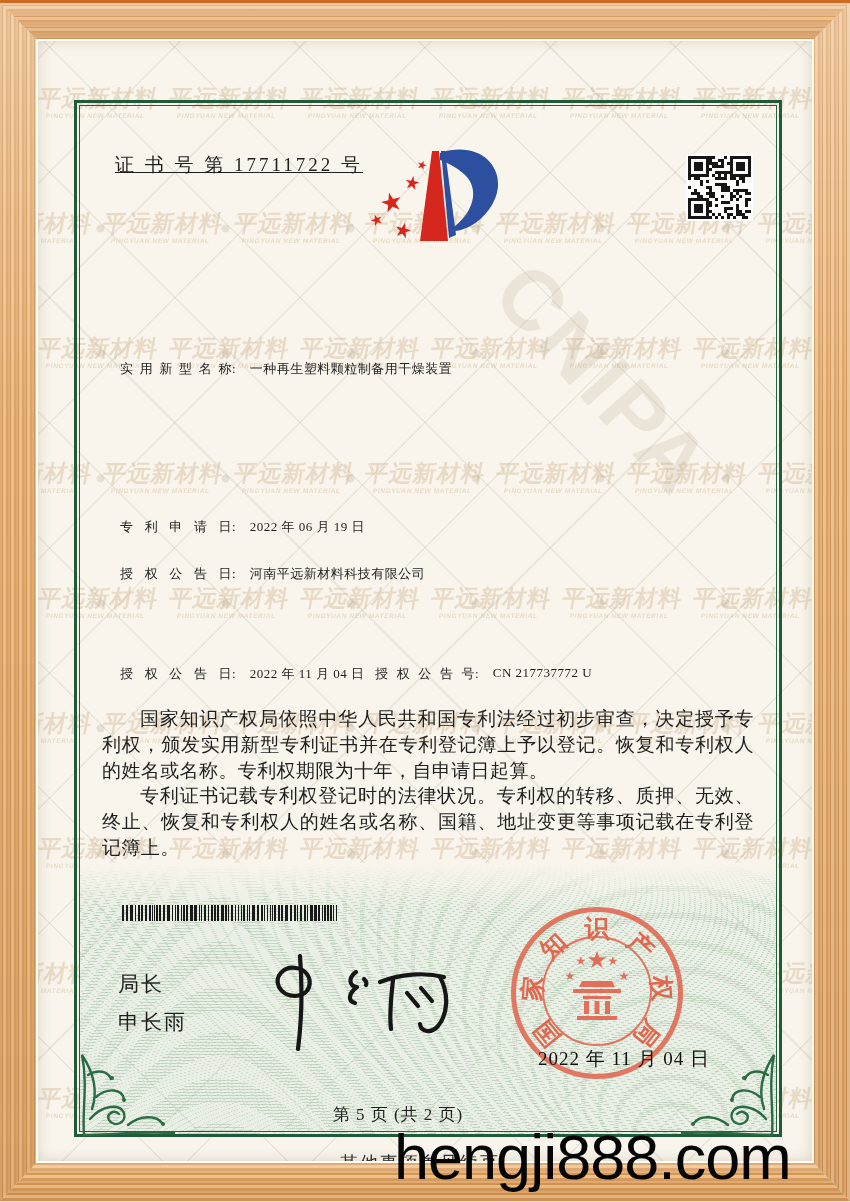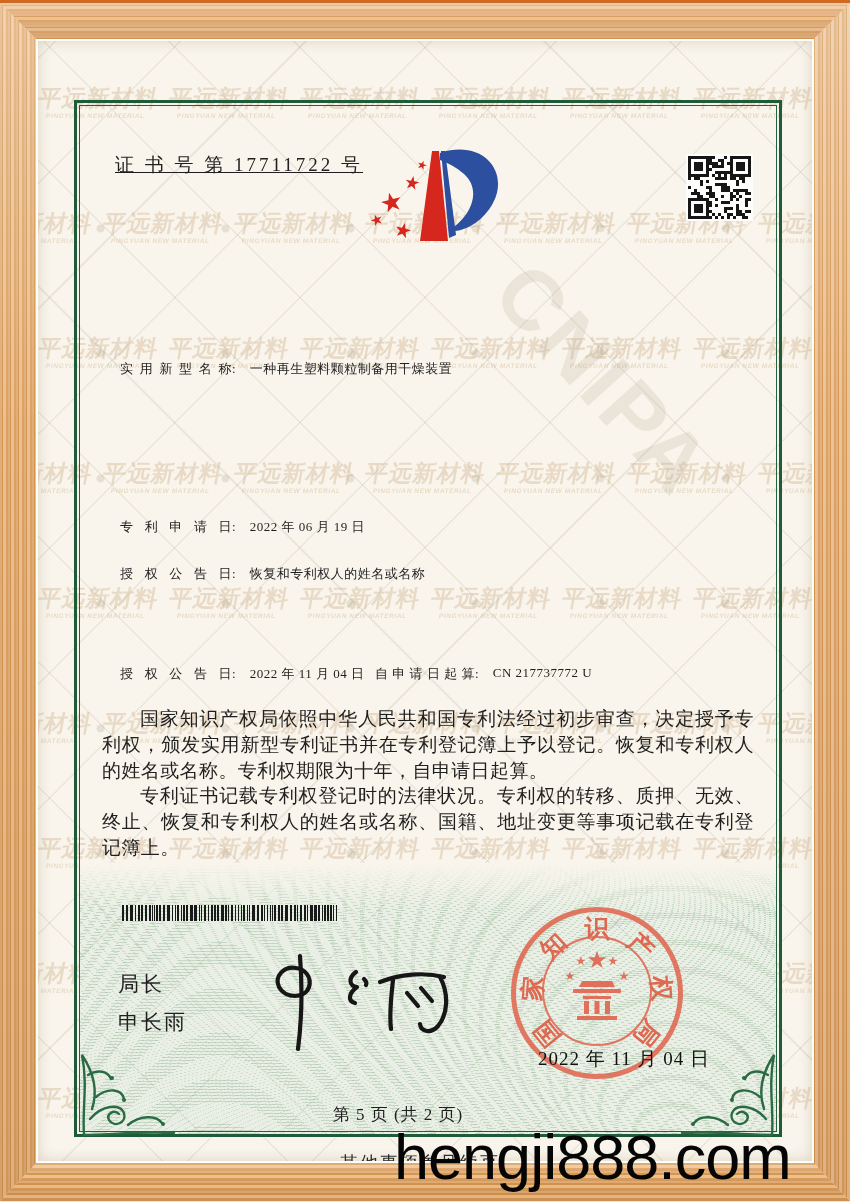--- a/index.html
+++ b/index.html
@@ -815,27 +815,27 @@
       <div class="field-row" style="top:319px">
         <span class="f-label">实用新型名称</span><span class="f-colon">:</span>
         <span class="f-value">一种再生塑料颗粒制备用干燥装置</span>
       </div>
       <div class="field-row" style="top:477px">
         <span class="f-label">专利申请日</span><span class="f-colon">:</span>
         <span class="f-value">2022 年 06 月 19 日</span>
       </div>
       <div class="field-row" style="top:524px">
         <span class="f-label">授权公告日</span><span class="f-colon">:</span>
-        <span class="f-value">恢复和专利权人的姓名或名称</span>
+        <span class="f-value">河南平远新材料科技有限公司</span>
       </div>
       <div class="field-row" style="top:624px">
         <span class="f-label">授权公告日</span><span class="f-colon">:</span>
         <span class="f-value">2022 年 11 月 04 日</span>
         <span class="pair2">
-          <span class="f-label">自申请日起算</span><span class="f-colon">:</span>
+          <span class="f-label">授权公告号</span><span class="f-colon">:</span>
           <span class="f-value">CN 217737772 U</span>
         </span>
       </div>
 
       <div class="paras">
         <p>国家知识产权局依照中华人民共和国专利法经过初步审查，决定授予专利权，颁发实用新型专利证书并在专利登记簿上予以登记。恢复和专利权人的姓名或名称。专利权期限为十年，自申请日起算。</p>
         <p>专利证书记载专利权登记时的法律状况。专利权的转移、质押、无效、终止、恢复和专利权人的姓名或名称、国籍、地址变更等事项记载在专利登记簿上。</p>
       </div>
 
       <div class="barcode" id="barcode">

